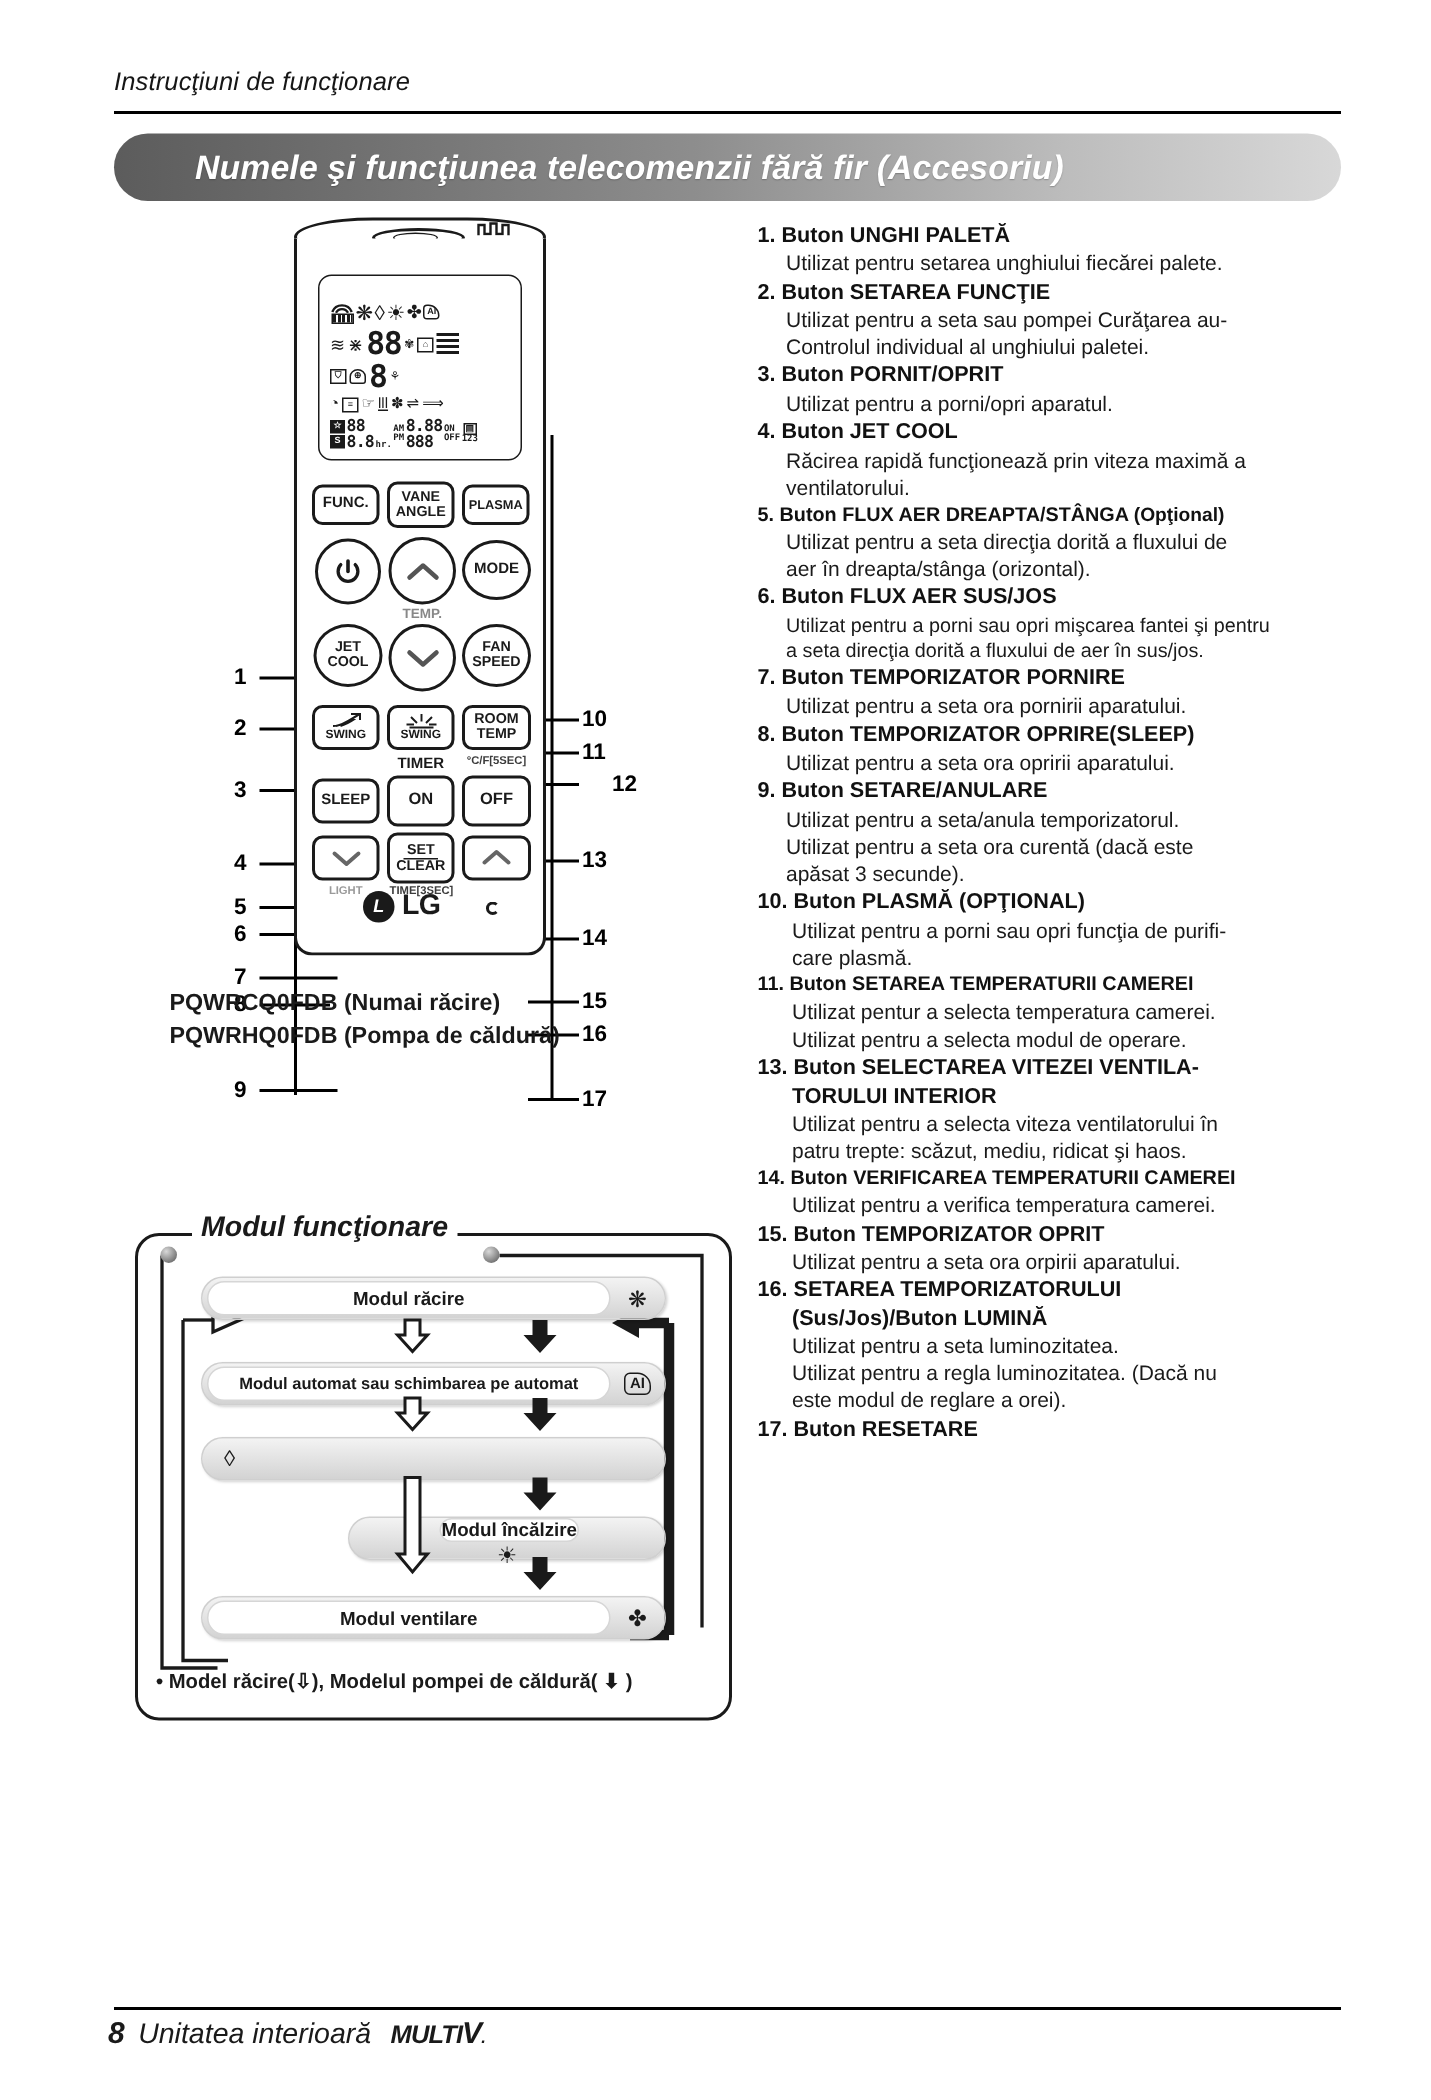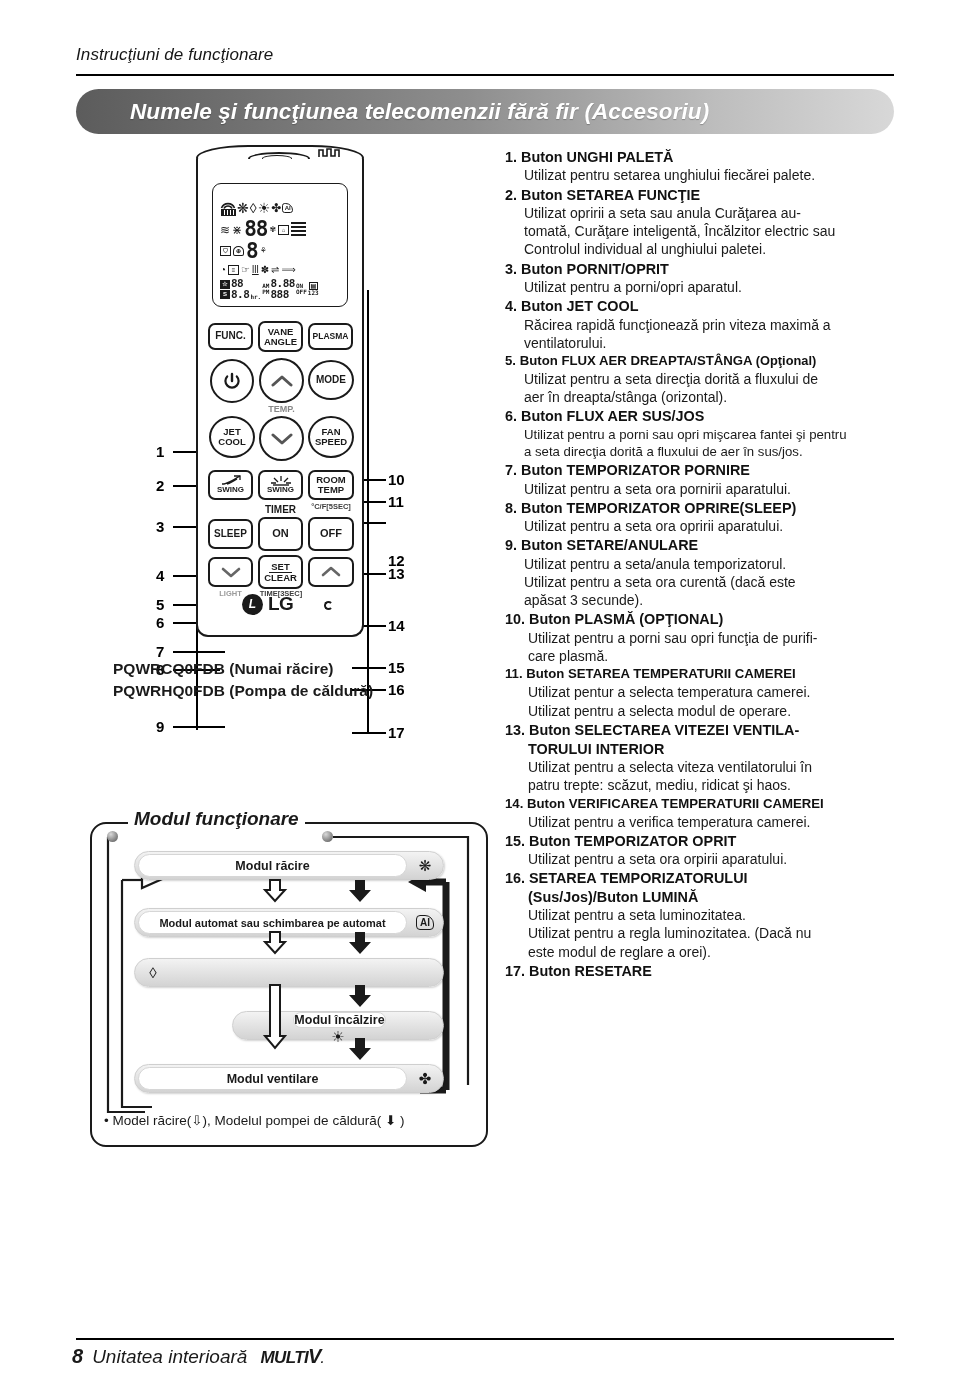--- a/index.html
+++ b/index.html
@@ -217,21 +217,21 @@
     border: 1px solid #d6d6d6;
     display: flex; align-items: center; justify-content: center;
     font-weight: bold; font-size: 12.5px; color: #1a1a1a;
   }
   .flow-box-icon {
     width: 36px; display: flex; align-items: center; justify-content: center;
     font-size: 15px; color: #1a1a1a;
   }
   .flow-note {
     position: absolute; left: 104px; top: 1112px;
-    font-size: 13.5px; font-weight: normal;
+    font-size: 13.5px; font-weight: bold;
   }
 
   
   .right-col {
     position: absolute; left: 505px; top: 148px; width: 392px;
   }
   .item { margin-bottom: 1px; }
   .item-head {
     font-weight: bold; font-size: 14.4px; line-height: 1.28;
     color: #111;
@@ -306,21 +306,21 @@
     <div class="callout-line" style="left:173px; top:586px; width:52px; height:2px;"></div>
 
     <div class="callout-line" style="left:196px; top:305px; width:2.2px; height:285px;"></div>
 
     <div class="callout" style="left:388px; top:331px;">10</div>
     <div class="callout-line" style="left:352px; top:339px; width:34px; height:1.6px;"></div>
 
     <div class="callout" style="left:388px; top:353px;">11</div>
     <div class="callout-line" style="left:352px; top:361px; width:34px; height:1.6px;"></div>
 
-    <div class="callout" style="left:388px; top:374px;margin-top:38px;">12</div>
+    <div class="callout" style="left:408px; top:374px;">12</div>
     <div class="callout-line" style="left:352px; top:382px; width:34px; height:2.4px;"></div>
 
     <div class="callout" style="left:388px; top:425px;">13</div>
     <div class="callout-line" style="left:352px; top:433px; width:34px; height:1.6px;"></div>
 
     <div class="callout" style="left:388px; top:477px;">14</div>
     <div class="callout-line" style="left:352px; top:485px; width:34px; height:1.6px;"></div>
 
     <div class="callout" style="left:388px; top:519px;">15</div>
     <div class="callout-line" style="left:352px; top:527px; width:34px; height:1.6px;"></div>
@@ -583,22 +583,21 @@
       <span>Buton UNGHI PALETĂ</span>
     </div>
     <div class="item-body">Utilizat pentru setarea unghiului fiecărei palete.</div>
   </div>
 
   <div class="item">
     <div class="item-head">
       <span>2.</span>
       <span>Buton SETAREA FUNCŢIE</span>
     </div>
-    <div class="item-body">Utilizat opririi a seta sau anula Curăţarea au-</div>
-    <div class="item-body">tomată, Curăţare inteligentă, Încălzitor electric sau</div>
+    <div class="item-body">Utilizat pentru a seta sau pompei Curăţarea au-</div>
     <div class="item-body">Controlul individual al unghiului paletei.</div>
   </div>
 
   <div class="item">
     <div class="item-head">
       <span>3.</span>
       <span>Buton PORNIT/OPRIT</span>
     </div>
     <div class="item-body">Utilizat pentru a porni/opri aparatul.</div>
   </div>

